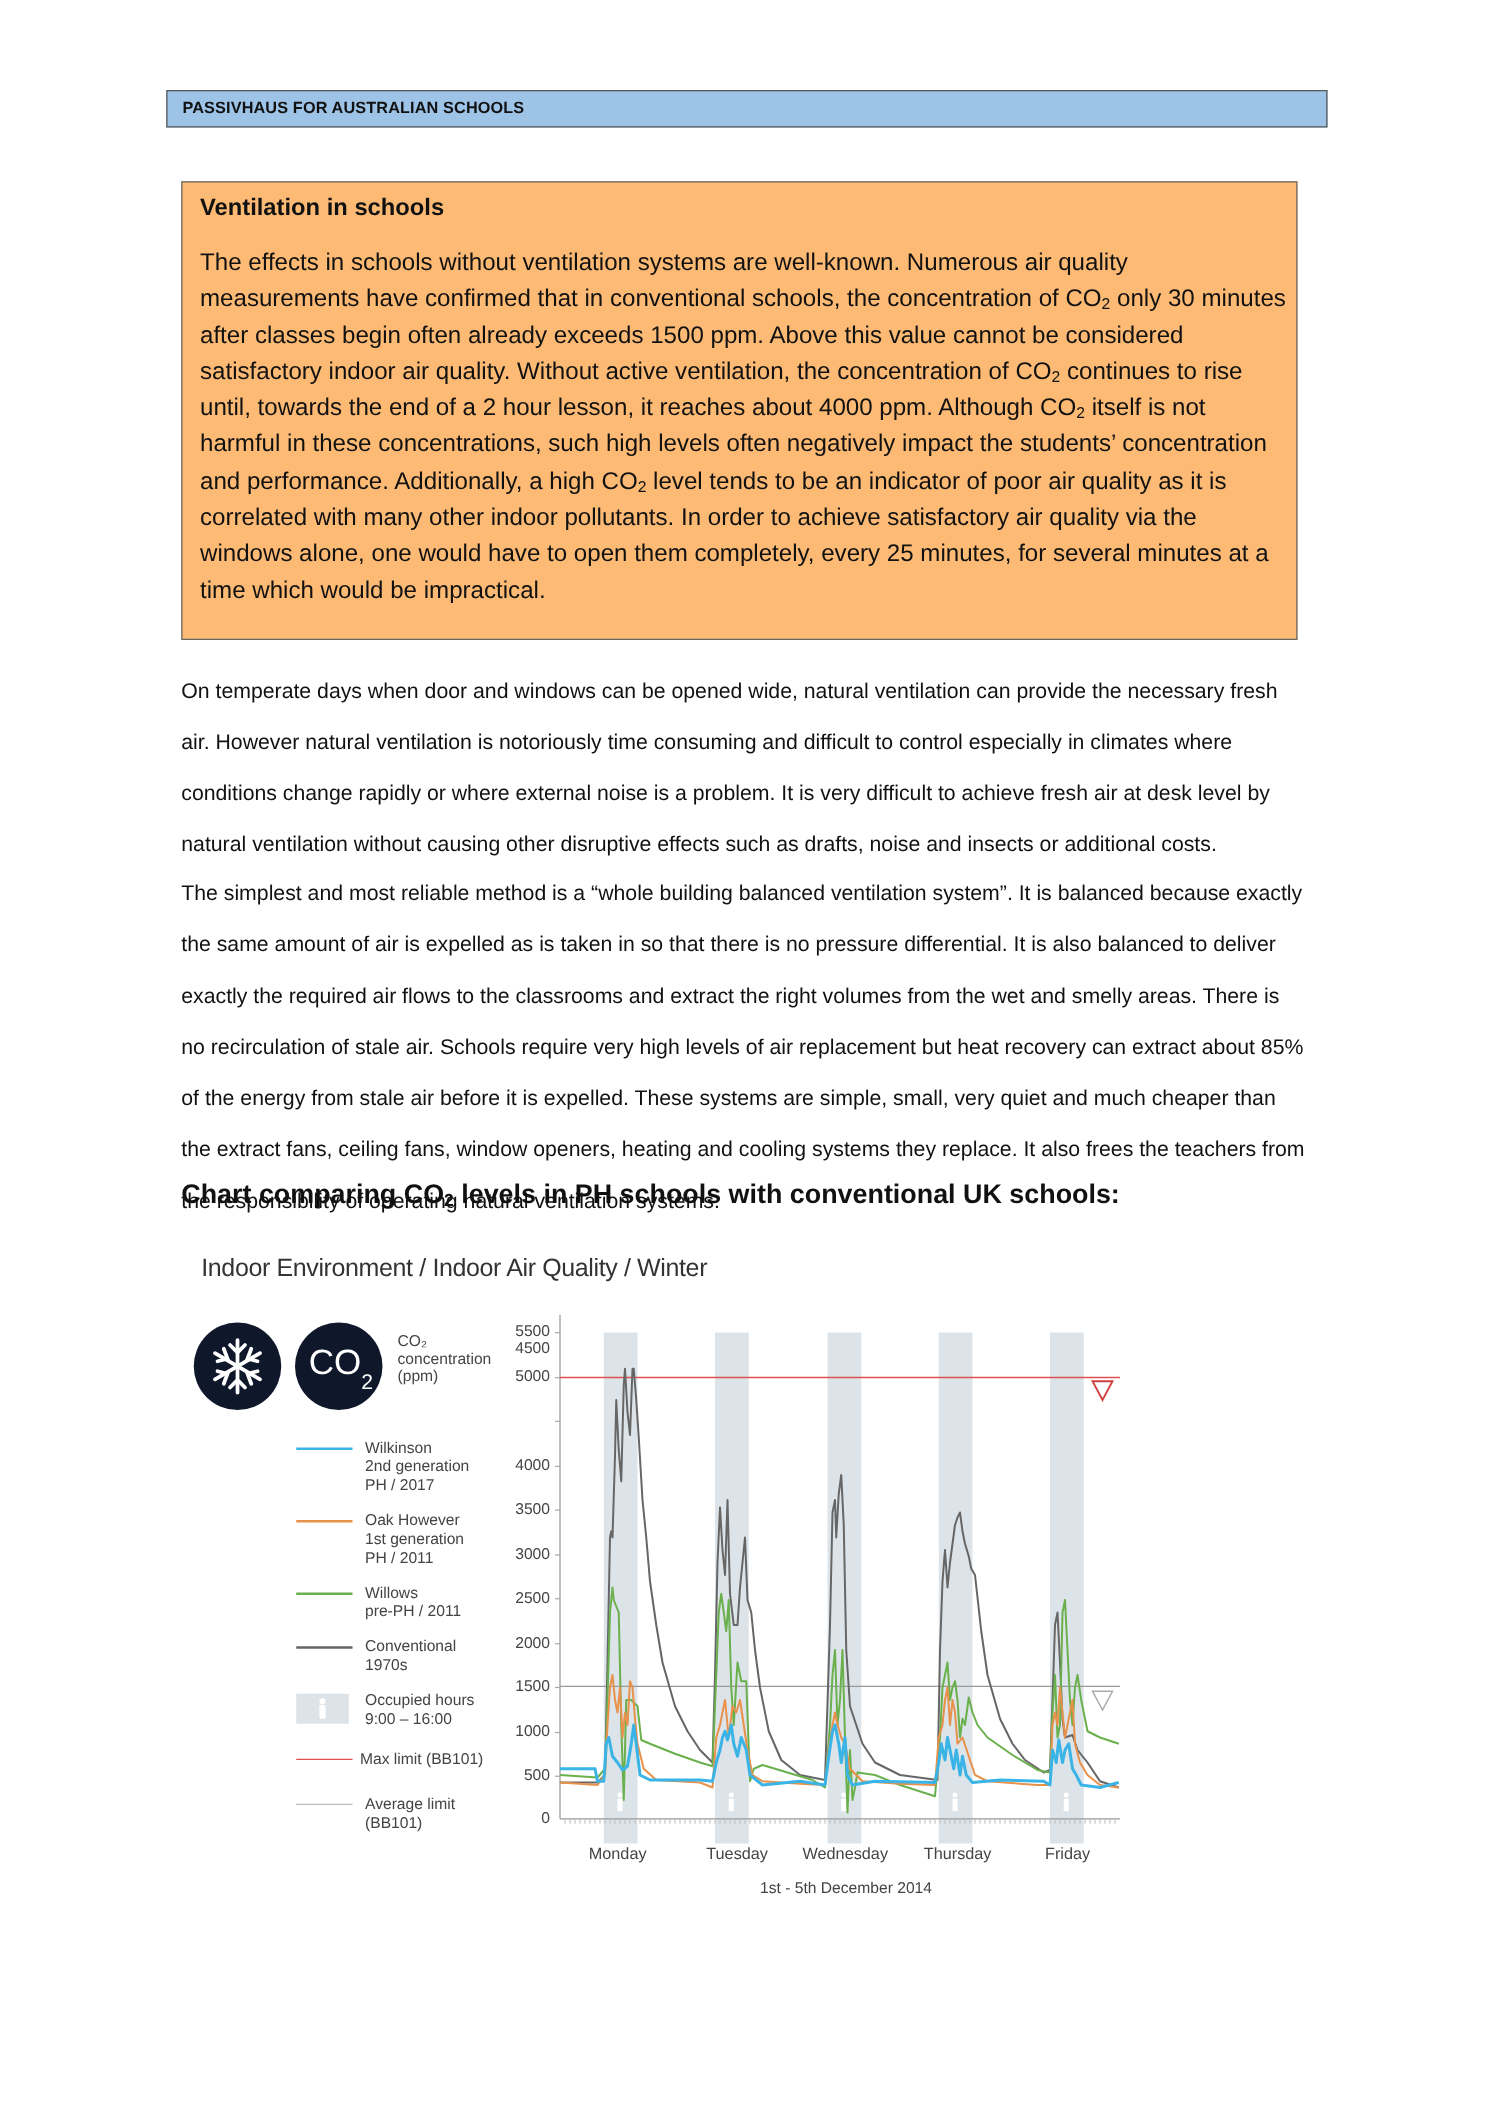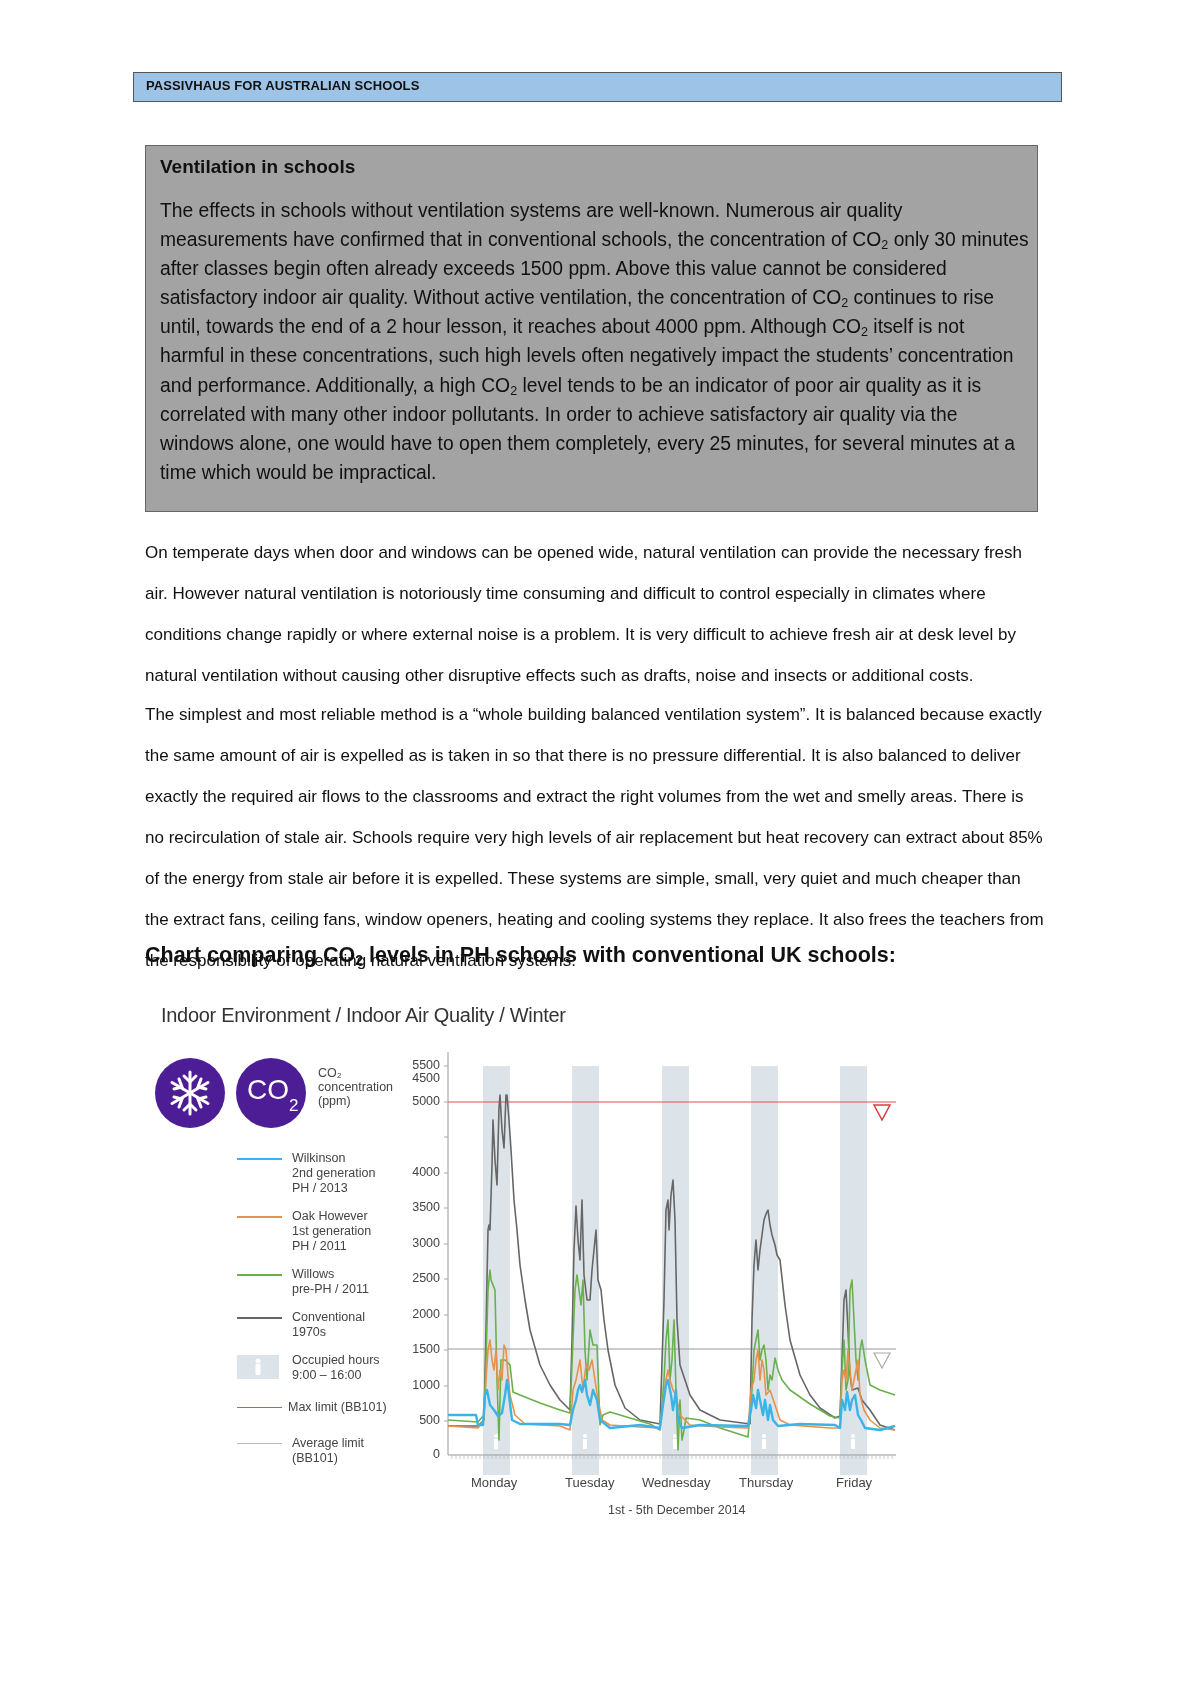--- a/index.html
+++ b/index.html
@@ -1,26 +1,26 @@
 <!DOCTYPE html>
 <html><head>
 <meta charset="utf-8">
 <style>
   html, body { margin:0; padding:0; background:#ffffff; }
   body { width:1191px; height:1684px; position:relative; font-family:"Liberation Sans", sans-serif; color:#111; overflow:hidden; }
   .header-bar { position:absolute; left:133px; top:72px; width:929px; height:30px; background:#9dc3e6; border:1px solid #555; box-sizing:border-box; }
   .header-bar span { position:absolute; left:12px; top:5px; font-weight:bold; font-size:13px; letter-spacing:0.1px; }
-  .callout { position:absolute; left:145px; top:145px; width:893px; height:367px; background:#a3a3a3; border:1px solid #666; box-sizing:border-box; }
+  .callout { position:absolute; left:145px; top:145px; width:893px; height:367px; background:#fdba74; border:1px solid #666; box-sizing:border-box; }
   .callout h3 { position:absolute; left:14px; top:10px; margin:0; font-size:19px; font-weight:bold; }
   .callout p { position:absolute; left:14px; top:50px; width:870px; margin:0; font-size:19.3px; line-height:29.1px; }
   .para { position:absolute; left:145px; width:900px; margin:0; font-size:17px; line-height:41px; }
   .chart-heading { position:absolute; left:145px; top:943px; margin:0; font-size:21.5px; font-weight:bold;text-align:right; }
   sub { font-size:0.65em; vertical-align:-0.2em; line-height:0; }
   .chart-title { position:absolute; left:161px; top:1004px; font-size:20px; color:#333; letter-spacing:-0.3px; }
-  .icon-circle { position:absolute; width:70px; height:70px; border-radius:50%; background:#4c1d95; }
+  .icon-circle { position:absolute; width:70px; height:70px; border-radius:50%; background:#0f172a; }
   .co2-text { position:absolute; color:#fff; font-size:28px; left:11px; top:16px; }
   .co2-text small { font-size:17px; position:relative; top:12px; }
   .legend-unit { position:absolute; left:318px; top:1066px; font-size:12.5px; line-height:14px; color:#444; }
   .leg-item { position:absolute; left:237px; }
   .leg-line { position:absolute; left:0; width:45px; height:2px; }
   .leg-text { position:absolute; left:55px; font-size:12.5px; line-height:15px; color:#444; white-space:nowrap; }
   .ytick { position:absolute; left:380px; width:60px; text-align:right; font-size:12.5px; color:#444; }
   .xlabel { position:absolute; font-size:13px; color:#444; }
   .date-label { position:absolute; left:608px; top:1503px; font-size:12.5px; color:#444; }
 </style>
@@ -66,21 +66,21 @@
   <div>CO₂</div>
   <div>concentration</div>
   <div>(ppm)</div>
 </div>
 
 <div class="leg-item" style="top:1155px;">
   <div class="leg-line" style="top:3px; background:#3ab4e6;"></div>
   <div class="leg-text" style="top:-4px;">
       <div>Wilkinson</div>
       <div>2nd generation</div>
-      <div>PH / 2013</div>
+      <div>PH / 2017</div>
     </div>
 </div>
 <div class="leg-item" style="top:1213px;">
   <div class="leg-line" style="top:3px; background:#e8914a;"></div>
   <div class="leg-text" style="top:-4px;">
       <div>Oak However</div>
       <div>1st generation</div>
       <div>PH / 2011</div>
     </div>
 </div>

